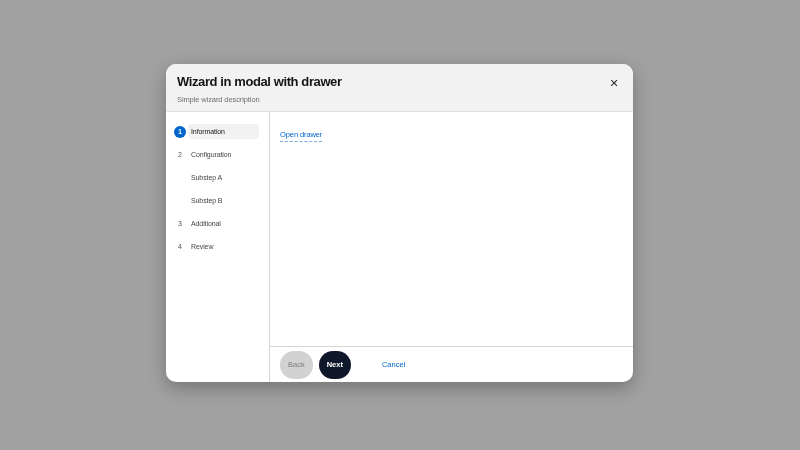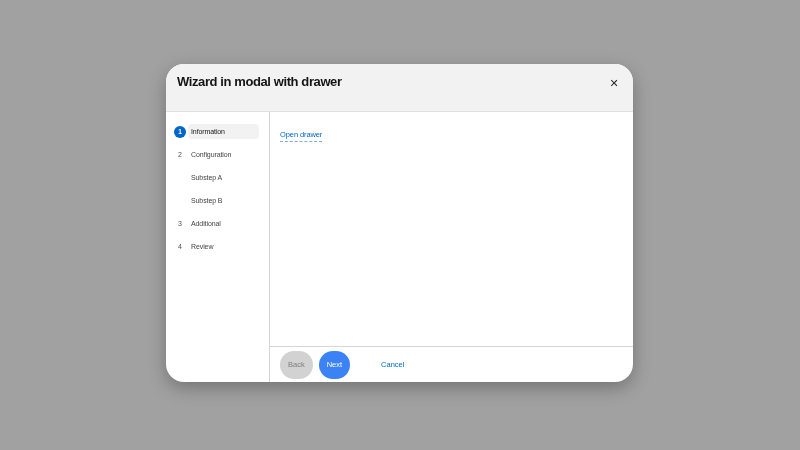--- a/index.html
+++ b/index.html
@@ -12,21 +12,21 @@
     overflow: hidden;
     position: relative;
   }
   .modal {
     position: absolute;
     left: 166px;
     top: 64px;
     width: 467px;
     height: 318px;
     background: #ffffff;
-    border-radius: 18px;
+    border-radius: 10px;
     box-shadow: 0 6px 18px rgba(0,0,0,0.28);
     display: flex;
     flex-direction: column;
     overflow: hidden;
   }
   .modal-header {
     background: #f2f2f2;
     height: 48px;
     box-sizing: border-box;
     padding: 10px 14px 0 11px;
@@ -167,39 +167,40 @@
     padding: 0 8px;
     cursor: pointer;
   }
   .btn-back {
     background: #d2d2d2;
     color: #7d7d7d;
     margin-right: 6px;
     cursor: default;
   }
   .btn-next {
-    background: #3b82f6;
+    background: #0f172a;
     color: #ffffff;
-    font-weight: 400;
+    font-weight: 700;
   }
   .cancel-link {
     color: #0066cc;
     font-size: 7.5px;
     margin-left: 31px;
     text-decoration: none;
     cursor: pointer;
   }
 </style>
 </head>
 <body>
 
 <div class="modal">
 
   <div class="modal-header">
     <div class="modal-title">Wizard in modal with drawer</div>
+    <div class="modal-desc">Simple wizard description</div>
     <button class="close-btn">✕</button>
   </div>
 
   <div class="modal-body">
 
     <nav class="wizard-nav">
       <button class="nav-item active">
         <span class="step-num">1</span>
         <span class="step-label">Information</span>
       </button>

